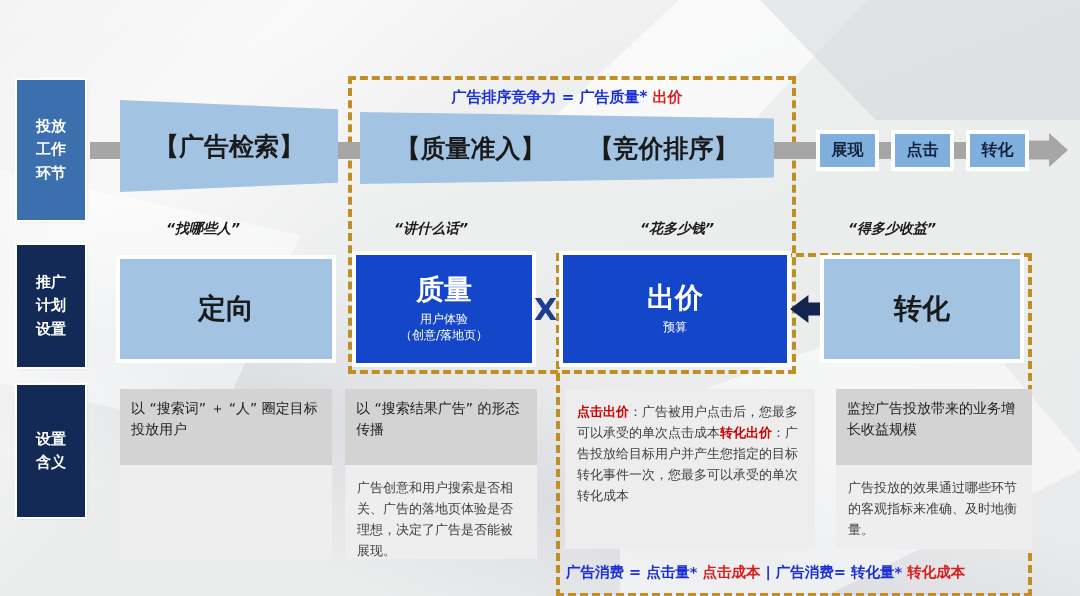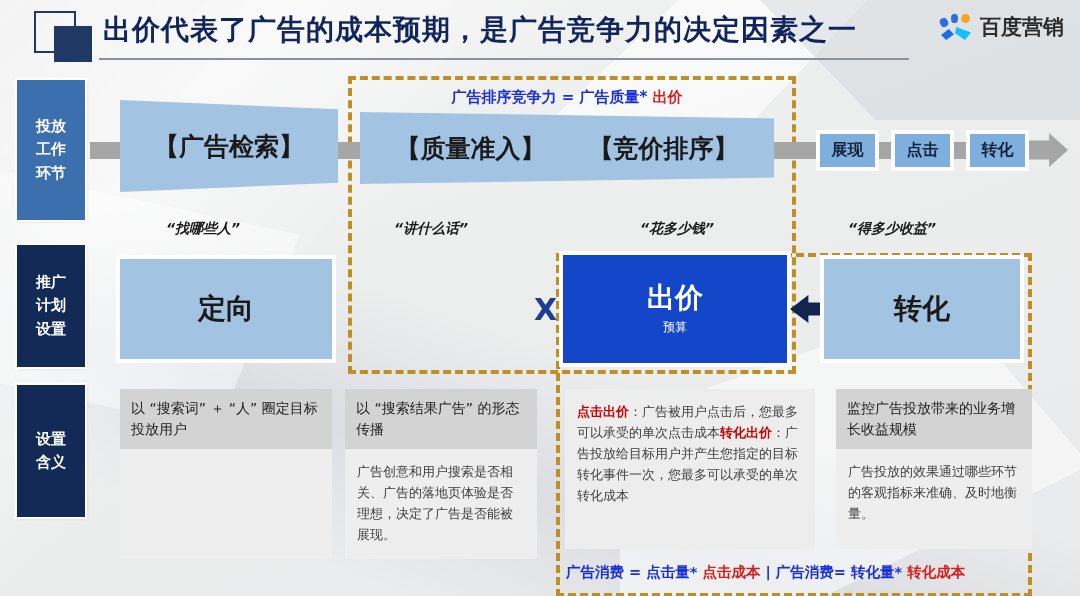--- a/index.html
+++ b/index.html
@@ -141,21 +141,21 @@
 
   #times-sign{position:absolute;left:534px;top:292px;font-size:30px;font-weight:bold;color:#1e3c91;
       font-family:"DejaVu Sans","Liberation Sans",sans-serif;}
   #arrow-left{position:absolute;left:790px;top:295px;width:46px;height:28px;background:#12244f;
       clip-path:polygon(0 50%,40% 0,40% 27%,100% 27%,100% 73%,40% 73%,40% 100%);}
 
   
   .card{position:absolute;top:389px;background:#eeeeee;}
   .card .head{
     background:#d3d3d3;color:#222;font-size:14px;line-height:1.5;
-    padding:9px 11px 9px 11px;font-family:"DejaVu Sans","Liberation Sans",sans-serif;
+    padding:9px 11px 25px 11px;font-family:"DejaVu Sans","Liberation Sans",sans-serif;
   }
   .card .body{
     color:#3f3f3f;font-size:13px;line-height:1.62;padding:12px 12px 10px 12px;
     font-family:"DejaVu Sans","Liberation Sans",sans-serif;
   }
   .card .body .red{color:#cc0000;font-weight:bold;}
   #card-1{left:120px;width:212px;height:170px;}
   #card-2{left:345px;width:192px;height:170px;}
   #card-3{left:565px;width:250px;height:160px;background:#ededed;}
   #card-3 .head{background:#d6d6d6;text-align:center;}
@@ -172,37 +172,20 @@
 </head>
 <body>
 
 <div id="slide">
 
   <div class="bgpoly bg1"></div>
   <div class="bgpoly bg2"></div>
   <div class="bgpoly bg3"></div>
   <div class="bgpoly bg4"></div>
 
-  <div id="header">
-    <div class="logo-sq-outline"></div>
-    <div class="logo-sq-fill"></div>
-    <div id="page-title">出价代表了广告的成本预期，是广告竞争力的决定因素之一</div>
-    <div id="title-rule"></div>
-
-    <div id="baidu-logo">
-      <span class="mark">
-        <span class="d1"></span>
-          <span class="d2"></span>
-          <span class="d3"></span>
-        <span class="d4"></span>
-          <span class="d5"></span>
-      </span>
-      <span class="btxt">百度营销</span>
-    </div>
-  </div>
 
   <div class="gold-frame" id="frame-top"></div>
   <div class="gold-frame" id="frame-bid"></div>
 
   <div class="side" id="side-1">
     <span style="white-space:pre-line">投放
 工作
 环节</span>
   </div>
   <div class="side" id="side-2">
@@ -247,20 +230,25 @@
 
   <div class="cap" id="cap-1">“找哪些人”</div>
   <div class="cap" id="cap-2">“讲什么话”</div>
   <div class="cap" id="cap-3">“花多少钱”</div>
   <div class="cap" id="cap-4">“得多少收益”</div>
 
   <div class="cbox" id="cbox-target">
     <span class="big">定向</span>
   </div>
 
+  <div class="cbox" id="cbox-quality">
+    <span class="big">质量</span>
+    <span class="sub">用户体验</span>
+    <span class="sub" style="margin-top:0">（创意/落地页）</span>
+  </div>
 
   <div id="times-sign">X</div>
 
   <div class="cbox" id="cbox-bid">
     <span class="big">出价</span>
     <span class="sub">预算</span>
   </div>
 
   <div id="arrow-left"></div>
 

